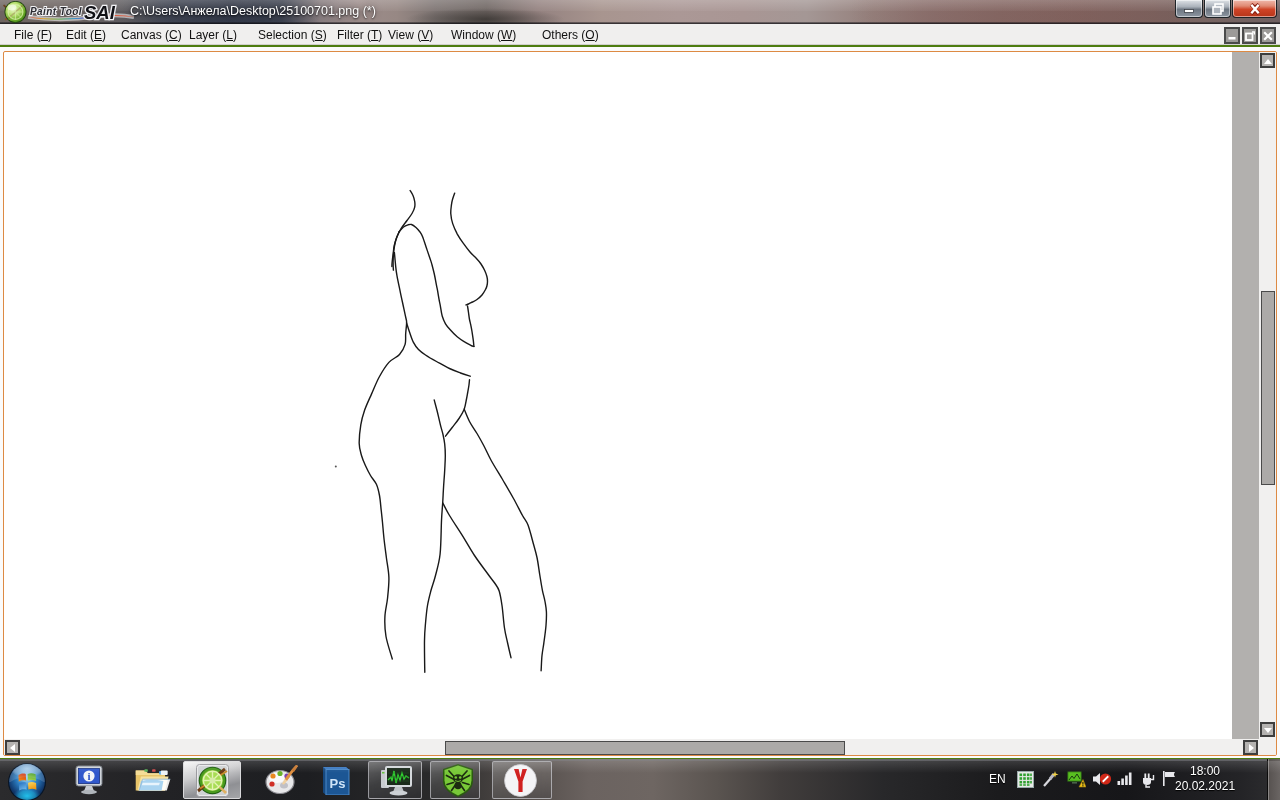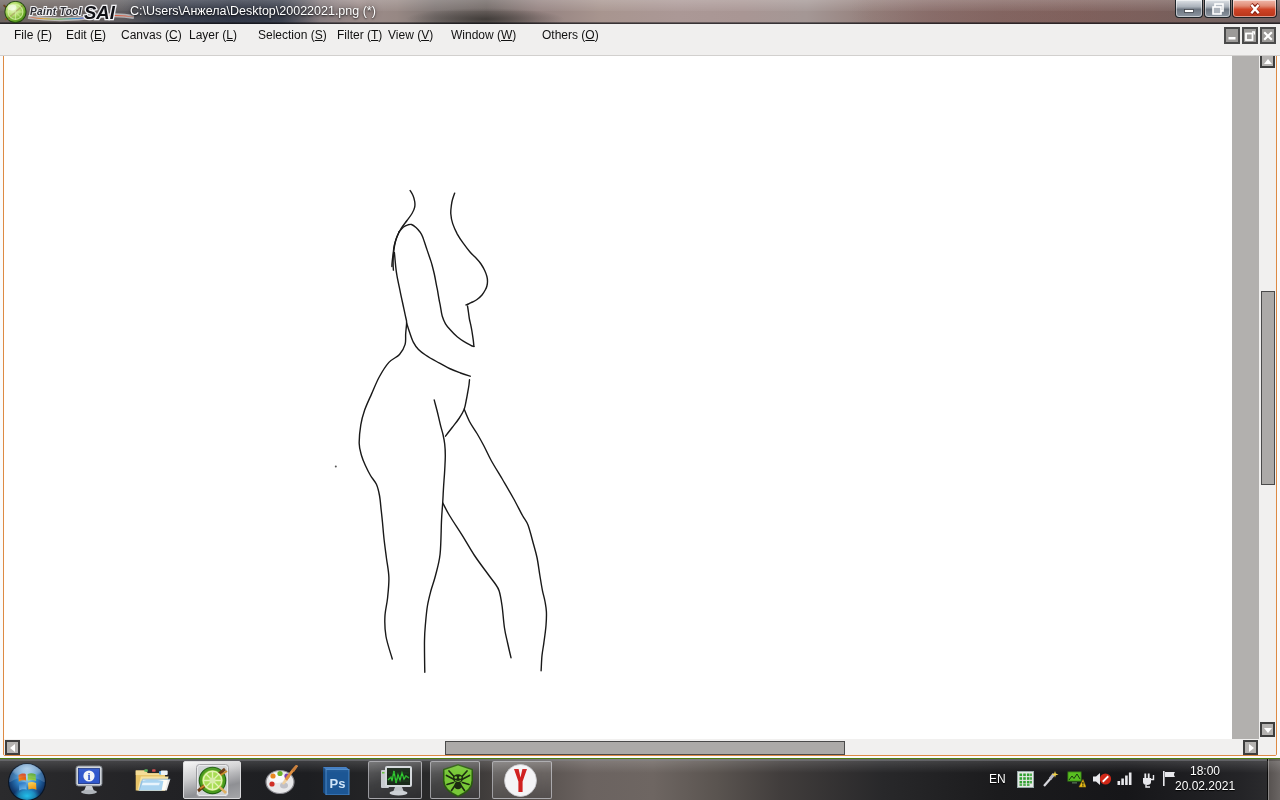--- a/index.html
+++ b/index.html
@@ -12,21 +12,21 @@
 
 #winbtns{position:absolute;right:3px;top:0;height:18px;display:flex;z-index:4}
 .wbtn{position:relative;height:18px;border:1px solid #1d2327;border-top:none;border-radius:0 0 4px 4px;
 background:linear-gradient(#dfe3e7 0%,#aab1ba 40%,#6d7681 55%,#8d96a1 100%);box-shadow:inset 0 0 0 1px rgba(255,255,255,.5);margin-left:1px}
 #btnmin{width:28px}#btnmax{width:27px}
 #btnclose{width:45px;background:linear-gradient(#f0b8ab 0%,#e08a74 35%,#cf4427 55%,#b63418 100%)}
 .wbtn svg{position:absolute;left:50%;top:50%;transform:translate(-50%,-50%)}
 
 #logo{position:absolute;left:2px;top:0;z-index:3}
 
-#menubar{position:absolute;left:0;top:24px;width:1280px;height:32px;background:#f0efee;border-bottom:1px solid #d2d0ce}
+#menubar{position:absolute;left:0;top:24px;width:1280px;height:21px;background:#f0efee;border-bottom:1px solid #d2d0ce}
 .mi{position:absolute;top:4px;font-size:12px;color:#111}
 .mi u{text-decoration:underline}
 #mdibtns{position:absolute;right:4px;top:3px;display:flex;gap:2px}
 .mdib{width:16px;height:17px;background:#9c9a98;border:2px solid #4a4a4a;position:relative}
 .mdib svg{position:absolute;left:50%;top:50%;transform:translate(-50%,-50%)}
 
 #content{position:absolute;left:0;top:47px;width:1280px;height:711px;background:#fbfbfb}
 #frame{position:absolute;left:3px;top:4px;width:1274px;height:705px;border:1.5px solid #dd8a43;border-radius:2px;background:#fff;overflow:hidden}
 #graystrip{position:absolute;left:1228px;top:0;width:27px;height:687px;background:#b2b0ae}
 #vtrack{position:absolute;left:1255px;top:0;width:17px;height:687px;background:#f1f0ef}
@@ -116,21 +116,21 @@
       <path d="M2.5,19 L10,13.5 L11.5,15.5 L3.5,20.5 Z" fill="#8a5a28"></path>
       <circle cx="13.5" cy="12" r="11" fill="#20430e"></circle>
       <circle cx="13.5" cy="12" r="10.2" fill="url(#ball)"></circle>
       <path d="M6.5,18.5 L20.5,5.5" stroke="#7a4a20" stroke-width="1.4" opacity="0.55"></path>
       <circle cx="13.5" cy="12" r="7.4" fill="none" stroke="#d8f0a8" stroke-width="1.1" opacity="0.8"></circle>
       <path d="M13.5,4.6 L13.5,19.4 M6.1,12 L20.9,12 M8.3,6.8 L18.7,17.2 M18.7,6.8 L8.3,17.2" stroke="#d8f0a8" stroke-width="0.9" opacity="0.75"></path>
       <ellipse cx="10" cy="7.5" rx="4.5" ry="3" fill="#fff" opacity="0.55"></ellipse>
       <text x="28" y="14.5" font-family="Liberation Sans,sans-serif" font-size="10" font-weight="bold" font-style="italic" fill="#2a2a30" stroke="#f2f2f5" stroke-width="2" paint-order="stroke" letter-spacing="0.4">Paint Tool</text>
       <text x="82" y="18.5" font-family="Liberation Sans,sans-serif" font-size="18.5" font-weight="bold" font-style="italic" fill="#111116" stroke="#f2f2f5" stroke-width="2.6" paint-order="stroke" letter-spacing="0">SAI</text>
     </svg></div>
-    <div id="titletext">C:\Users\Анжела\Desktop\20022021.png (*)</div>
+    <div id="titletext">C:\Users\Анжела\Desktop\25100701.png (*)</div>
     <div id="winbtns">
       <div class="wbtn" id="btnmin">
           <svg width="12" height="12" viewBox="0 0 12 12">
             <rect x="1.5" y="6.5" width="9" height="3" fill="#fff" stroke="#3c4048" stroke-width="0.8"></rect>
           </svg>
         </div>
       <div class="wbtn" id="btnmax">
           <svg width="13" height="13" viewBox="0 0 13 13">
             <rect x="3.5" y="1.5" width="8" height="7" fill="none" stroke="#fff" stroke-width="1.6"></rect>
             <rect x="1.5" y="4.5" width="8" height="7" fill="#aeb4bc" stroke="#fff" stroke-width="1.6"></rect>

